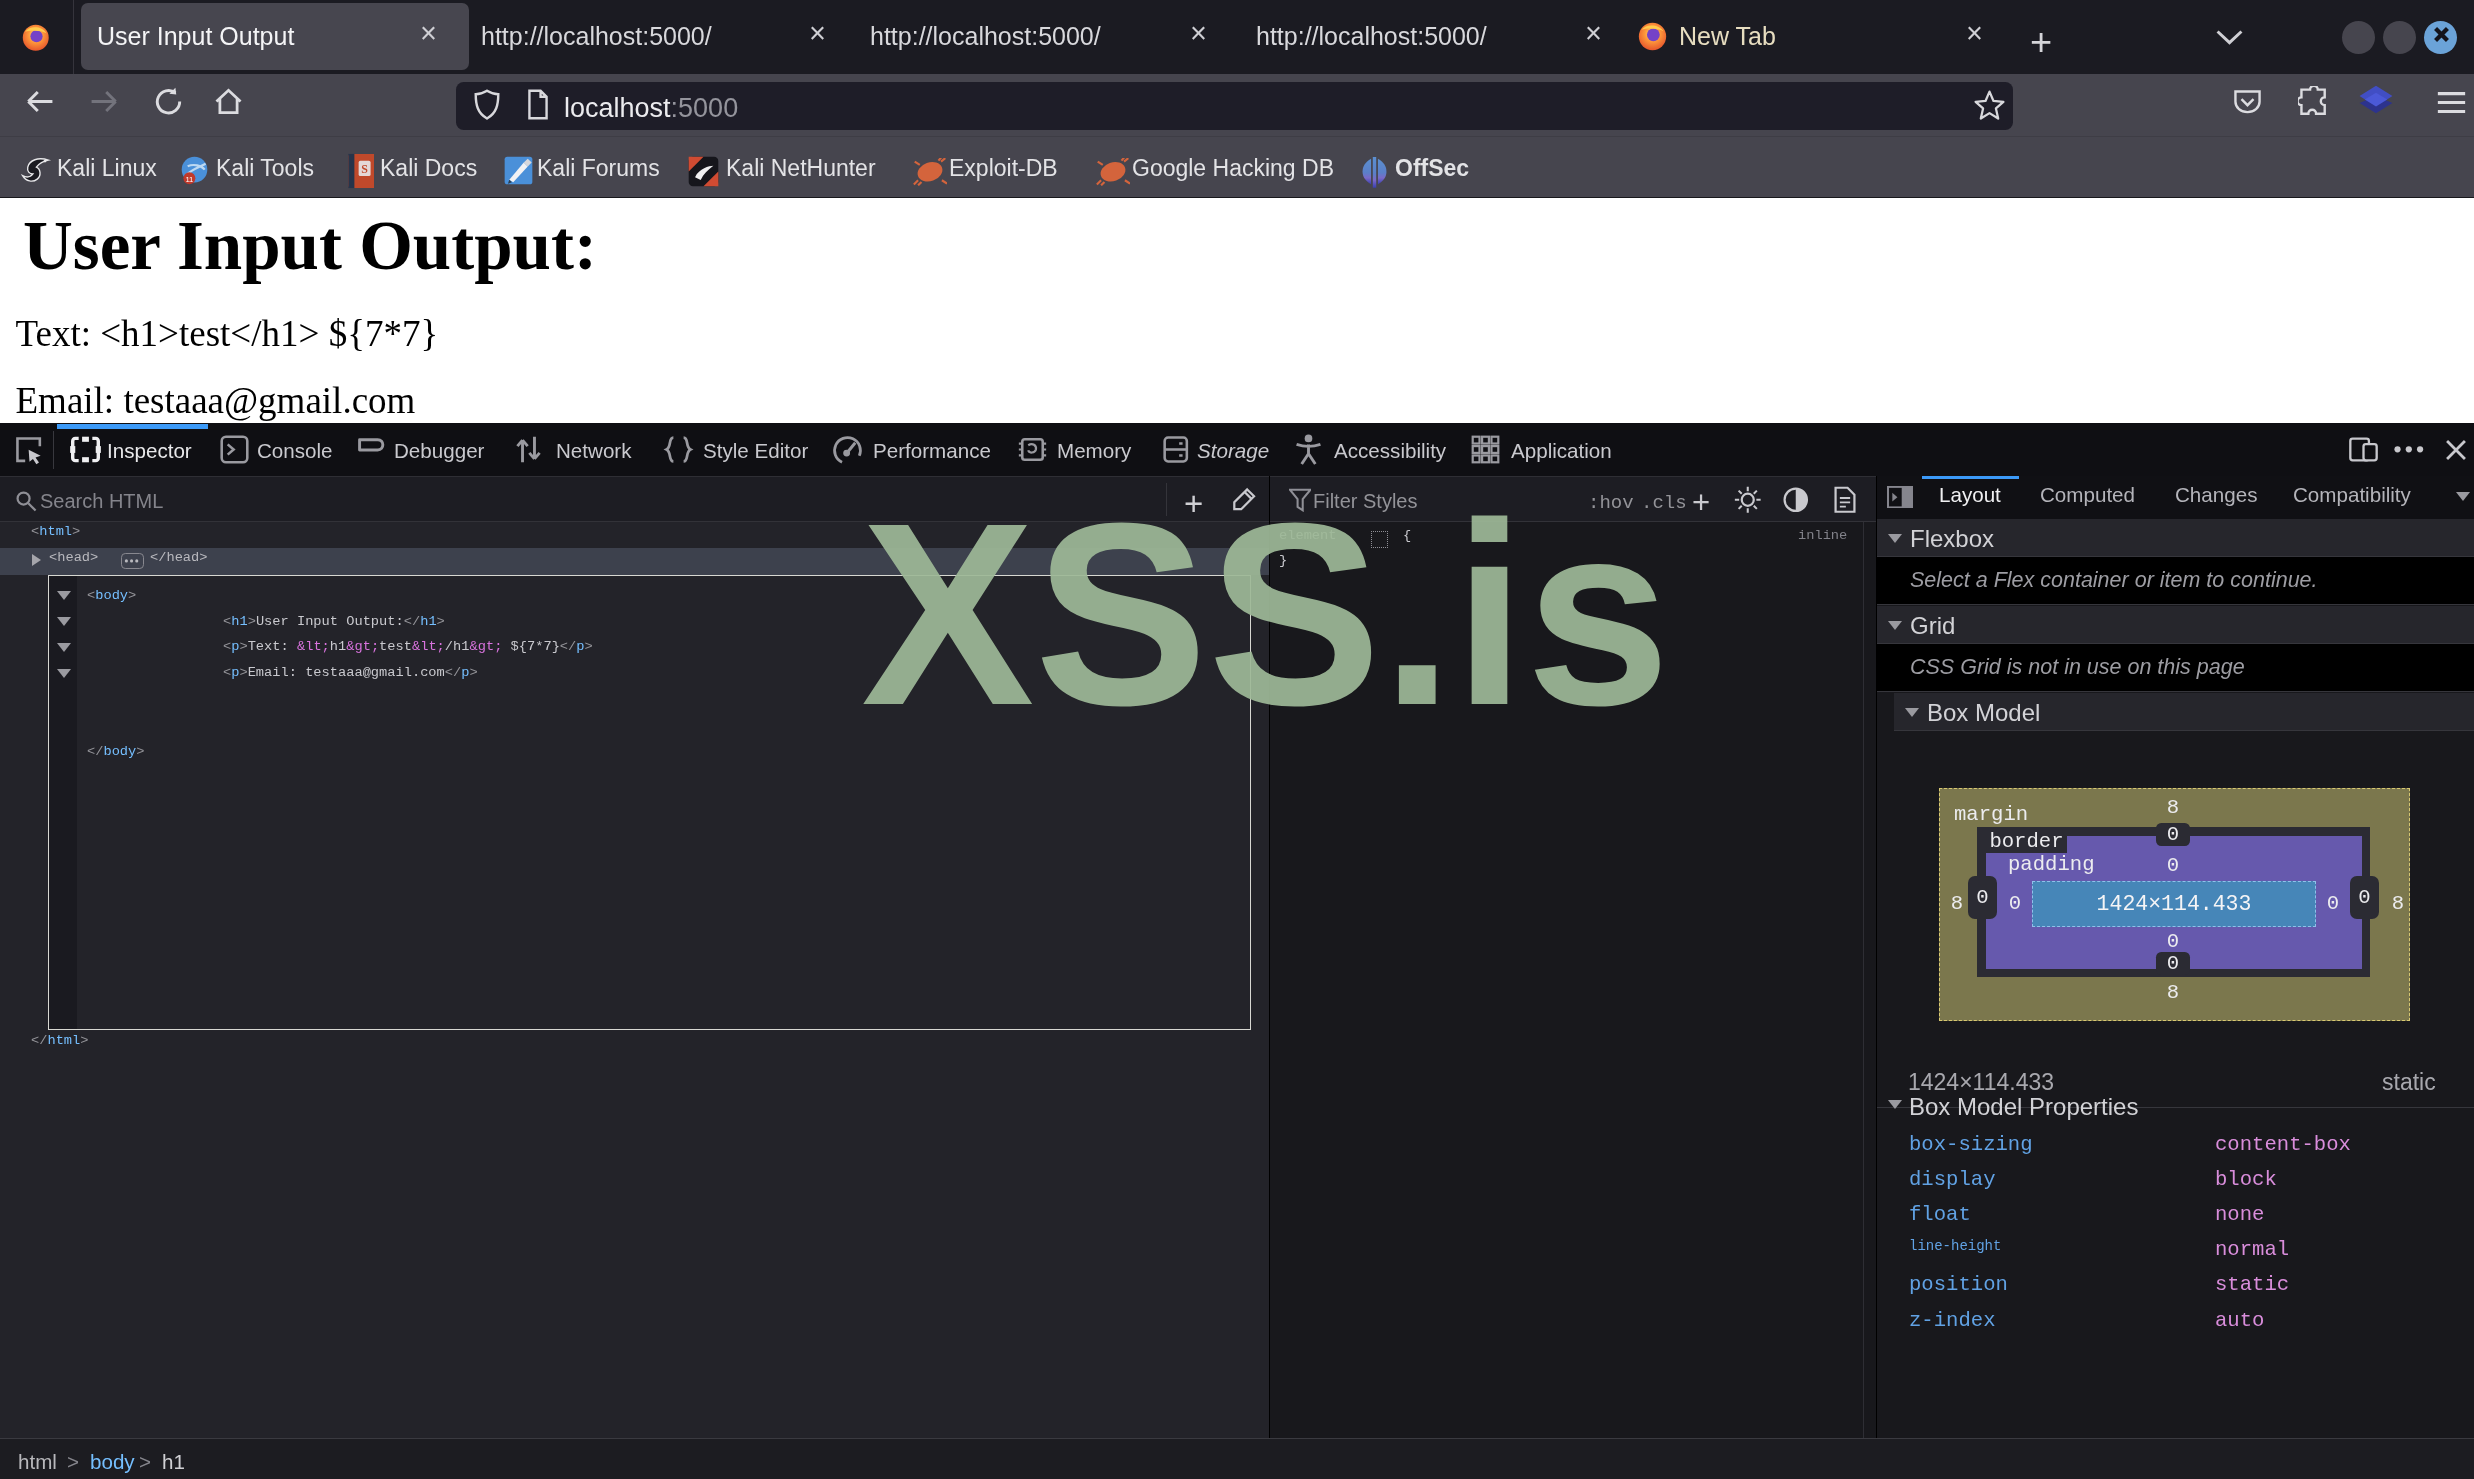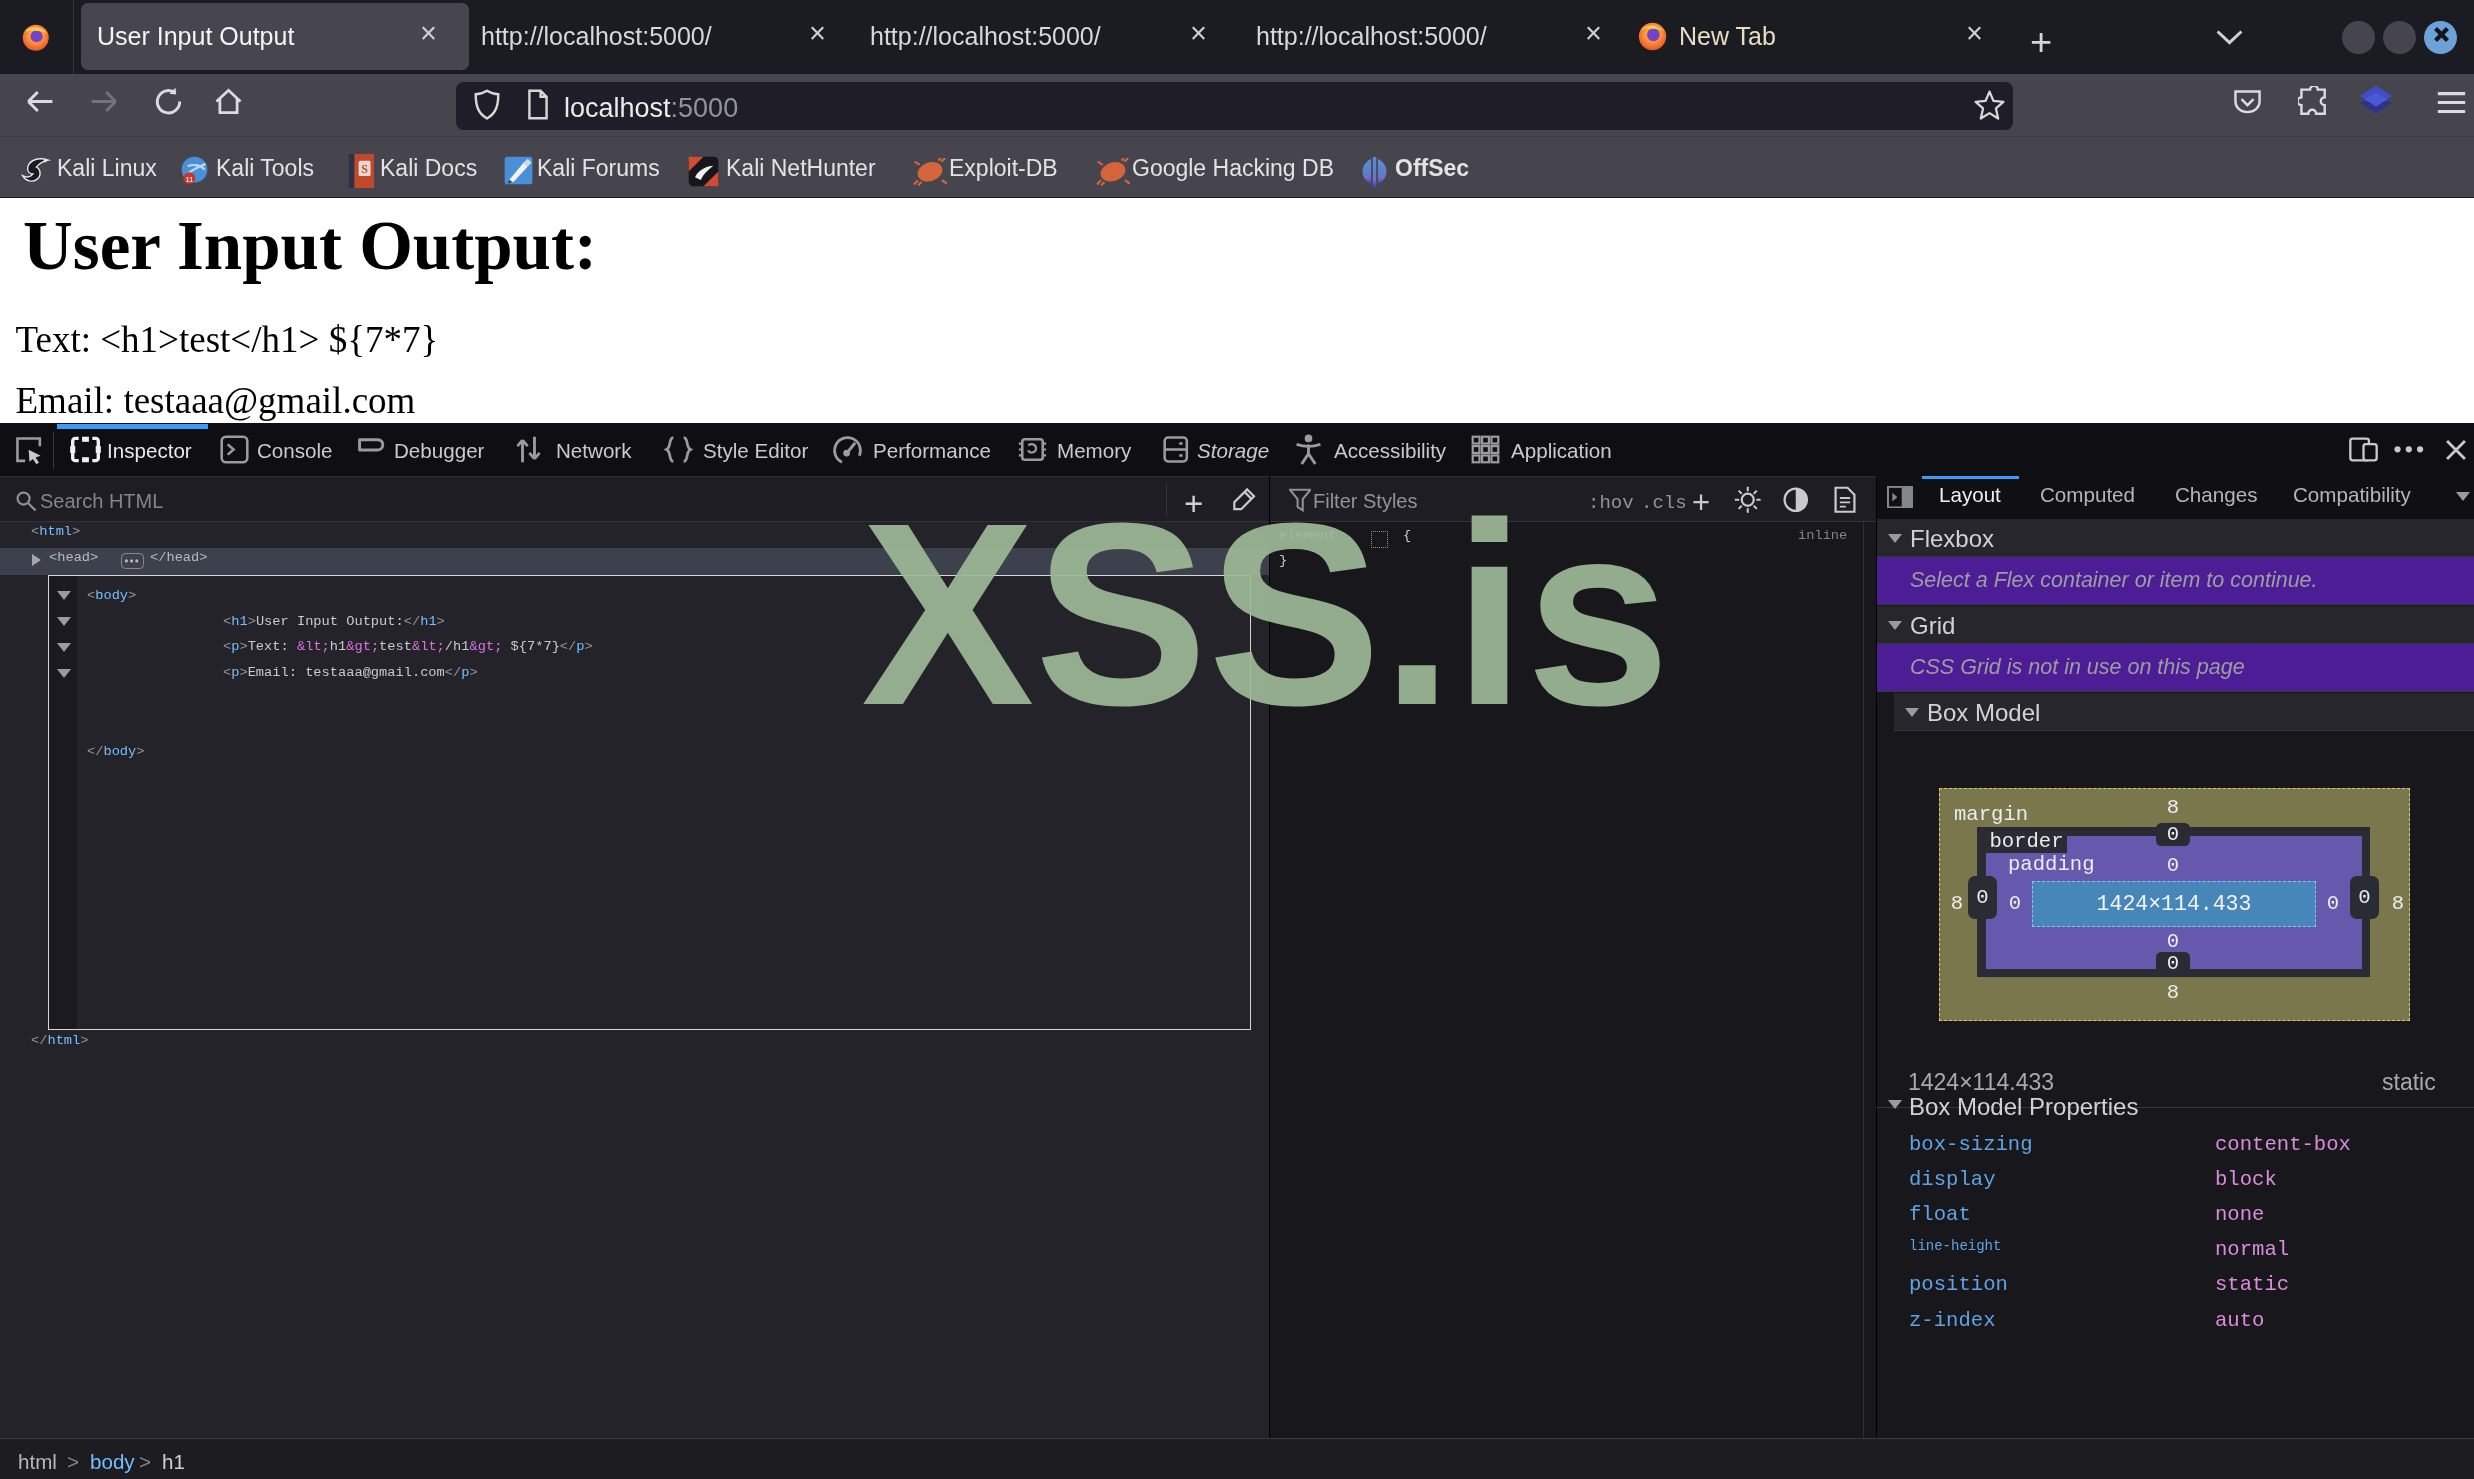--- a/index.html
+++ b/index.html
@@ -35,21 +35,21 @@
   .mono { font-family:"Liberation Mono", monospace; }
   .blue { color:#75bfff; }
   .gray { color:#939398; }
   .ltxt { color:#c9c9ce; }
   .ent { color:#d873dd; }
   .row { position:absolute; white-space:nowrap; }
   
   #wm { left:861px; top:465px; width:816px; font-family:"Liberation Sans",sans-serif; font-weight:bold; font-size:260px; color:rgba(157,184,151,0.93); letter-spacing:0px; z-index:50; }
   
   .sechdr { left:1877px; width:598px; height:38px; background:#26262c; border-bottom:0.9px solid #36363c; color:#d2d2d6; font-size:24px; }
-  .secrow { left:1877px; width:598px; background:#4c1d95; color:#9d9da3; font-style:italic; font-size:21.5px; }
+  .secrow { left:1877px; width:598px; background:#000000; color:#9d9da3; font-style:italic; font-size:21.5px; }
   .tri { width:0; height:0; border-left:7.7px solid transparent; border-right:7.7px solid transparent; border-top:9.5px solid #9a9aa0; }
   svg { display:block; }
 </style>
 </head>
 <body>
 
 <div class="abs" id="tabbar"></div>
 <div class="abs" style="left:73px;top:0;width:0.9px;height:74px;background:#35343c;"></div>
 <div class="abs activetab"></div>
 <div class="abs tabtxt" style="left:97px;top:22.3px;color:#f4f4f6;">User Input Output</div>
@@ -234,21 +234,21 @@
 <div class="abs bm" style="left:216px;">Kali Tools</div>
 <div class="abs bm" style="left:380px;">Kali Docs</div>
 <div class="abs bm" style="left:537px;">Kali Forums</div>
 <div class="abs bm" style="left:726px;">Kali NetHunter</div>
 <div class="abs bm" style="left:949px;">Exploit-DB</div>
 <div class="abs bm" style="left:1132px;">Google Hacking DB</div>
 <div class="abs bm" style="left:1395px;font-weight:bold;">OffSec</div>
 
 <div class="abs" id="page">
   <h1>User Input Output:</h1>
-  <div class="ptext" style="top:114px;margin-top:6px;">Text: &lt;h1&gt;test&lt;/h1&gt; ${7*7}</div>
+  <div class="ptext" style="top:114px;">Text: &lt;h1&gt;test&lt;/h1&gt; ${7*7}</div>
   <div class="ptext" style="top:181px;">Email: testaaa@gmail.com</div>
 </div>
 
 <div class="abs" id="dtbar"></div>
 <div class="abs" style="left:57px;top:424px;width:151px;height:5.2px;background:#3c9af8;"></div>
 <div class="abs" style="left:53px;top:431px;width:0.9px;height:38px;background:#38383e;"></div>
 <div class="abs" id="dticons" style="left:0;top:0;">
 
   <svg class="abs" style="left:13.7px;top:435px;" width="31" height="31" viewBox="0 0 36 36">
       <path d="M30 13 V4 H4 V30 H13" stroke="#9a9aa0" stroke-width="3" fill="none"></path>

